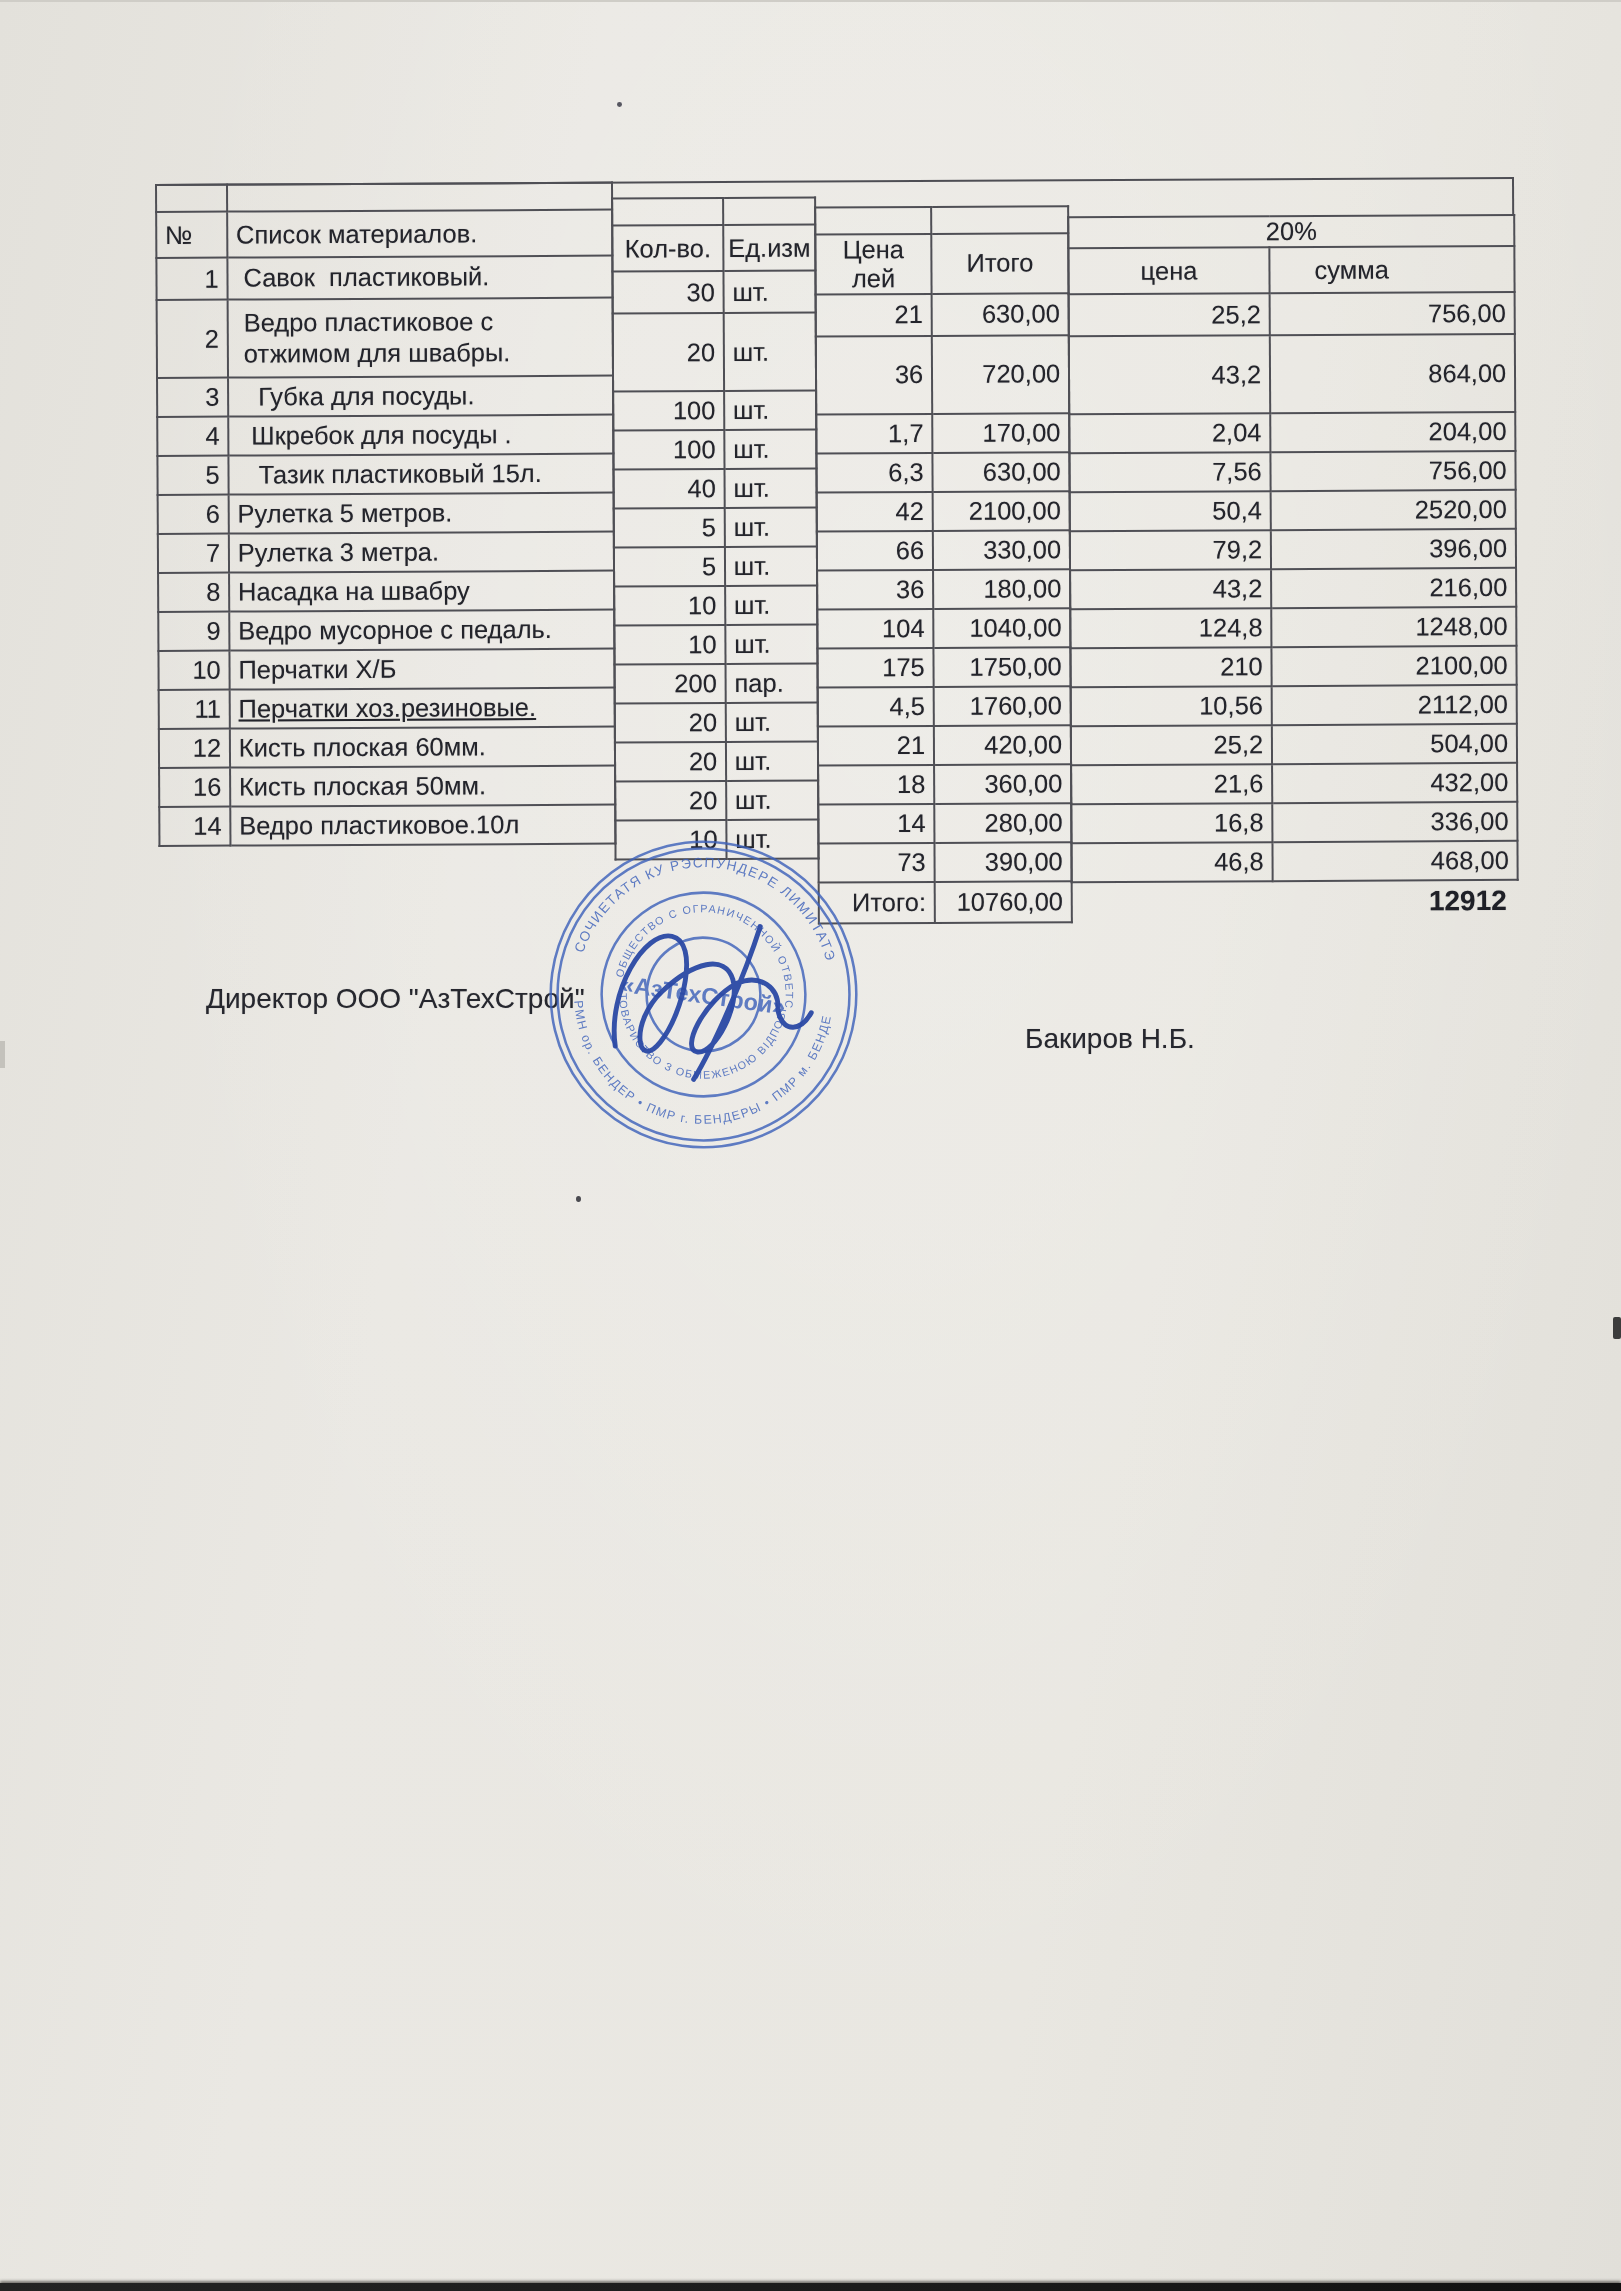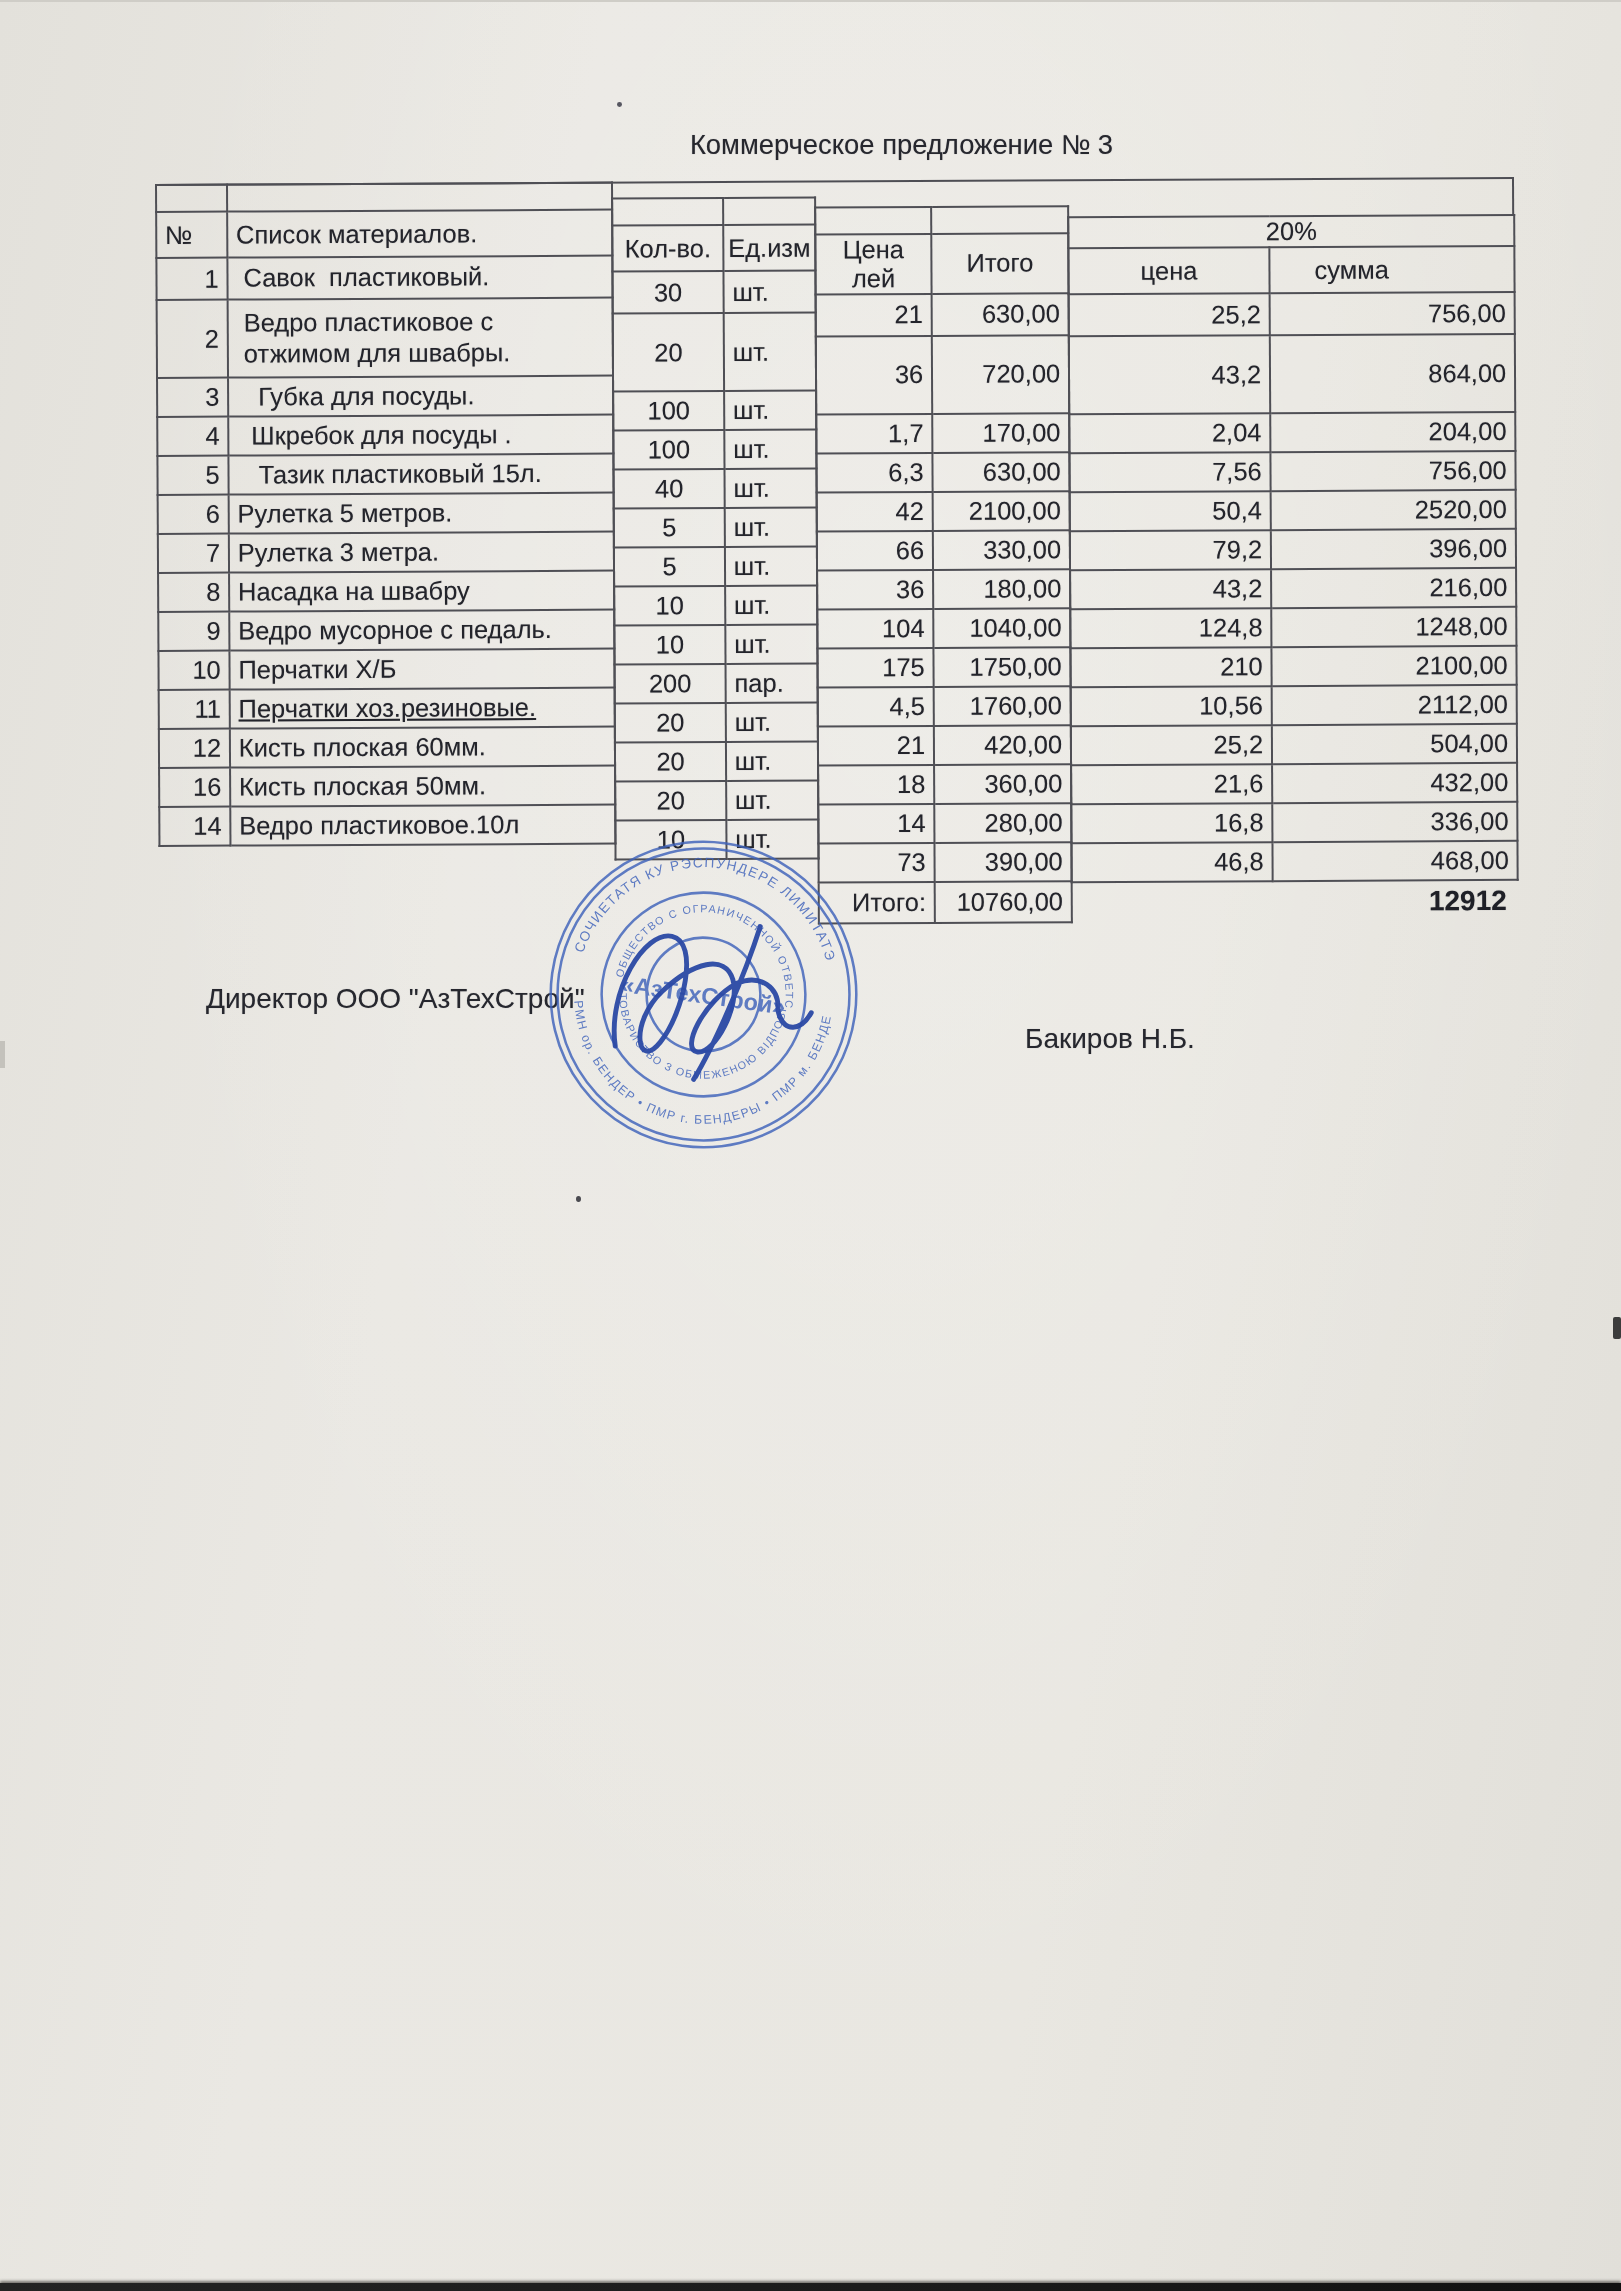--- a/index.html
+++ b/index.html
@@ -42,21 +42,21 @@
   .w-vp{width:201px}.w-vs{width:245px}
   .r-top{height:27.4px}.r-head{height:46px}.r-total{height:41px}
   .grid-a .r-head td{text-align:left}
   .grid-b .r-head td,.grid-c .r-head td{text-align:center;padding:0 2px}
   .vat-head{text-align:center}
   .grid-d .h-vp{text-align:center}
   .grid-d .h-vs{text-align:left;padding-left:44px}
   .cell-num{text-align:right;padding-right:5.9px}
   .cell-name{text-align:left;white-space:pre-wrap;line-height:1.25}
   .name-underline{text-decoration:underline}
-  .cell-qty{text-align:center}
+  .cell-qty{text-align:right}
   .cell-unit{text-align:left;padding-left:5.9px}
   .cell-price,.cell-total,.cell-price-vat,.cell-sum-vat{text-align:right;padding-right:9.8px}
   .t-label{text-align:right;padding-right:3.9px}
   .t-value{text-align:right;padding-right:9.8px}
   .grand-total{
     position:absolute;left:1152px;top:708px;width:196px;
     font-size:28px;font-weight:bold;text-align:right;color:#1f2027;
     text-shadow:0 0 1px rgba(30,30,40,.35);
   }
 
@@ -88,21 +88,20 @@
     background:linear-gradient(90deg,#232323,#1a1a1a 60%,#101010);
     box-shadow:0 -2px 2.9px rgba(90,88,82,.8);
   }
   .scan-edge-top{position:absolute;left:0;top:0;width:100%;height:2px;background:#cfcdc7;}
 </style>
 </head>
 <body>
 
 <div class="sheet">
 
-  <div class="title">Коммерческое предложение № 3</div>
 
   <div class="tablewrap">
     <div class="top-line"></div>
     <div class="right-connector"></div>
 
     <table class="grid grid-a">
       <colgroup>
           <col class="w-num">
           <col class="w-name">
         </colgroup>

